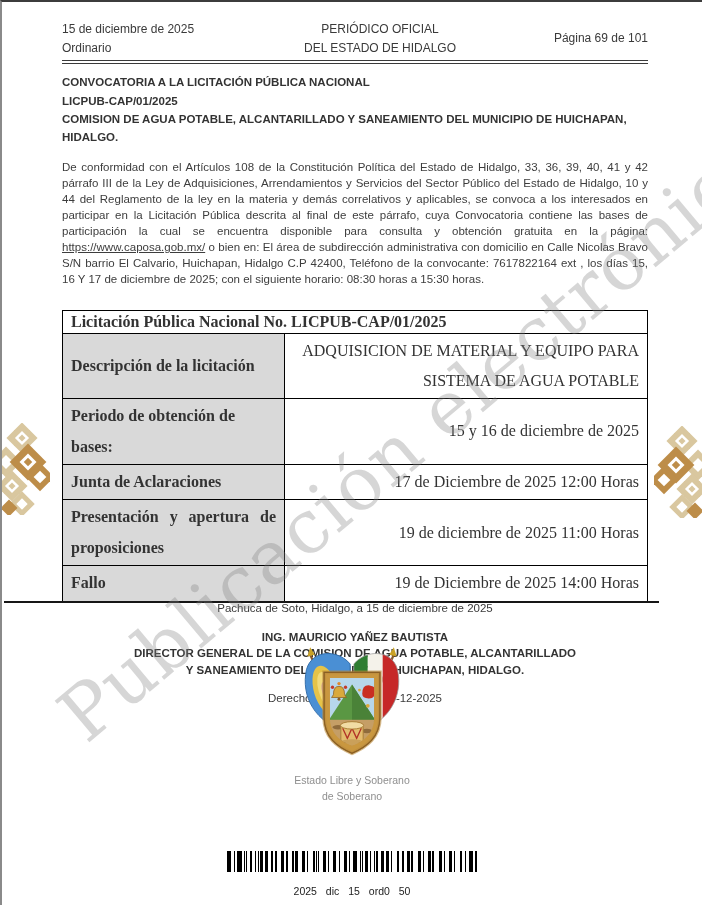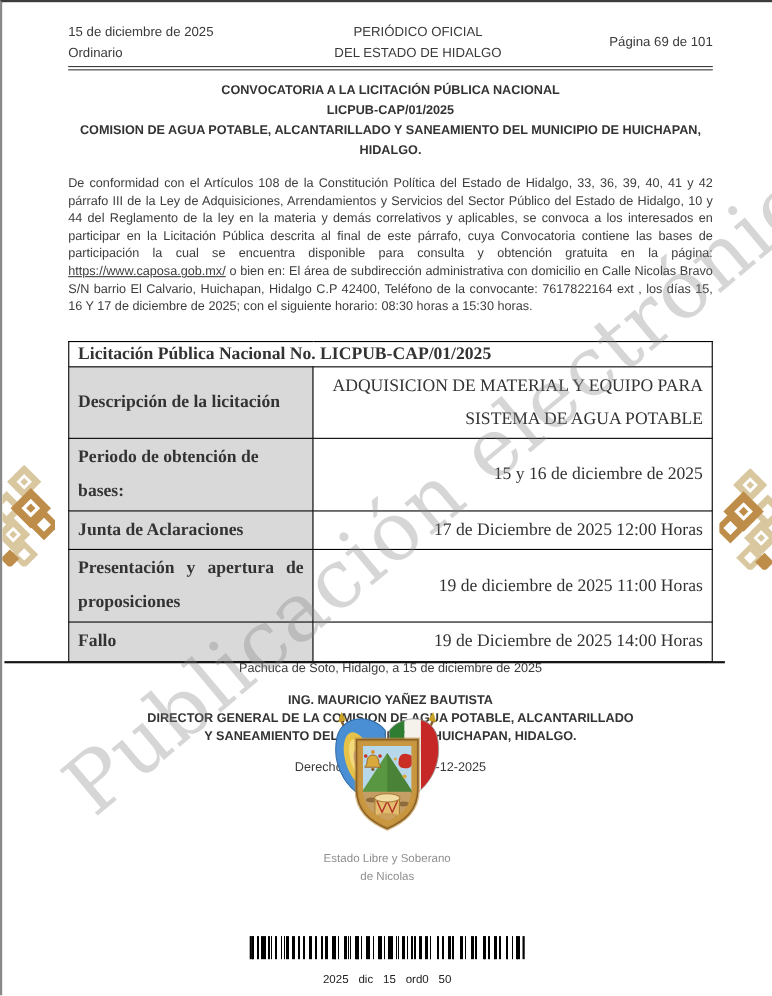--- a/index.html
+++ b/index.html
@@ -18,21 +18,21 @@
   .content{position:relative;padding:14px 54px 0 60px;z-index:2;}
 
   
   .masthead{display:flex;align-items:center;font-size:12px;line-height:1.55;margin-top:4px;}
   .masthead .left{width:170px;}
   .masthead .center{flex:1;text-align:center;}
   .masthead .right{width:120px;text-align:right;}
   .double-rule{margin-top:3px;border-top:4px double #3a3a3a;height:0;}
 
   
-  .doc-title{margin-top:9px;text-align:center;font-weight:bold;font-size:11.5px;line-height:1.6;color:#333;}
+  .doc-title{margin-top:9px;font-weight:bold;font-size:11.5px;line-height:1.6;color:#333;}
 
   
   .body-par{margin-top:12px;text-align:justify;font-size:11.5px;line-height:1.4;color:#3d3d3d;}
   .body-par a{color:#3d3d3d;text-decoration:underline;cursor:pointer;}
 
   
   table.info-table{margin-top:22px;width:100%;border-collapse:collapse;font-size:16px;color:#333;font-family:Liberation Serif, serif;}
   table.info-table td{border:1.4px solid #000;padding:2px 8px;vertical-align:middle;}
   td.t-title{font-weight:bold;height:21px;background:#fff;}
   td.t-label{font-weight:bold;background:var(--table-label-bg);width:222px;line-height:1.9;}
@@ -275,21 +275,21 @@
           <circle cx="-7" cy="0" r="1.5" fill="#d9a93c"></circle>
           <circle cx="12" cy="-3" r="1.5" fill="#d9a93c"></circle>
           <circle cx="2" cy="17" r="2" fill="#d9a93c"></circle>
         </g>
       </g>
       <path d="M55,31 h60 v48 c0,22 -14,32 -30,39 c-16,-7 -30,-17 -30,-39 Z" fill="none" stroke="#b98b3e" stroke-width="4" opacity="0.6"></path>
       <path d="M55,31 h60 v48 c0,22 -14,32 -30,39 c-16,-7 -30,-17 -30,-39 Z" fill="none" stroke="#8a5f23" stroke-width="1.2"></path>
     </svg>
     <div class="coat-caption">
       <div>Estado Libre y Soberano</div>
-      <div>de Nicolas</div>
+      <div>de Soberano</div>
     </div>
   </div>
 
   <div class="barcode-wrap">
     <div class="barcode-bars"></div>
     <div class="barcode-caption">2025 dic 15 ord0 50</div>
   </div>
 
 </div>
 

